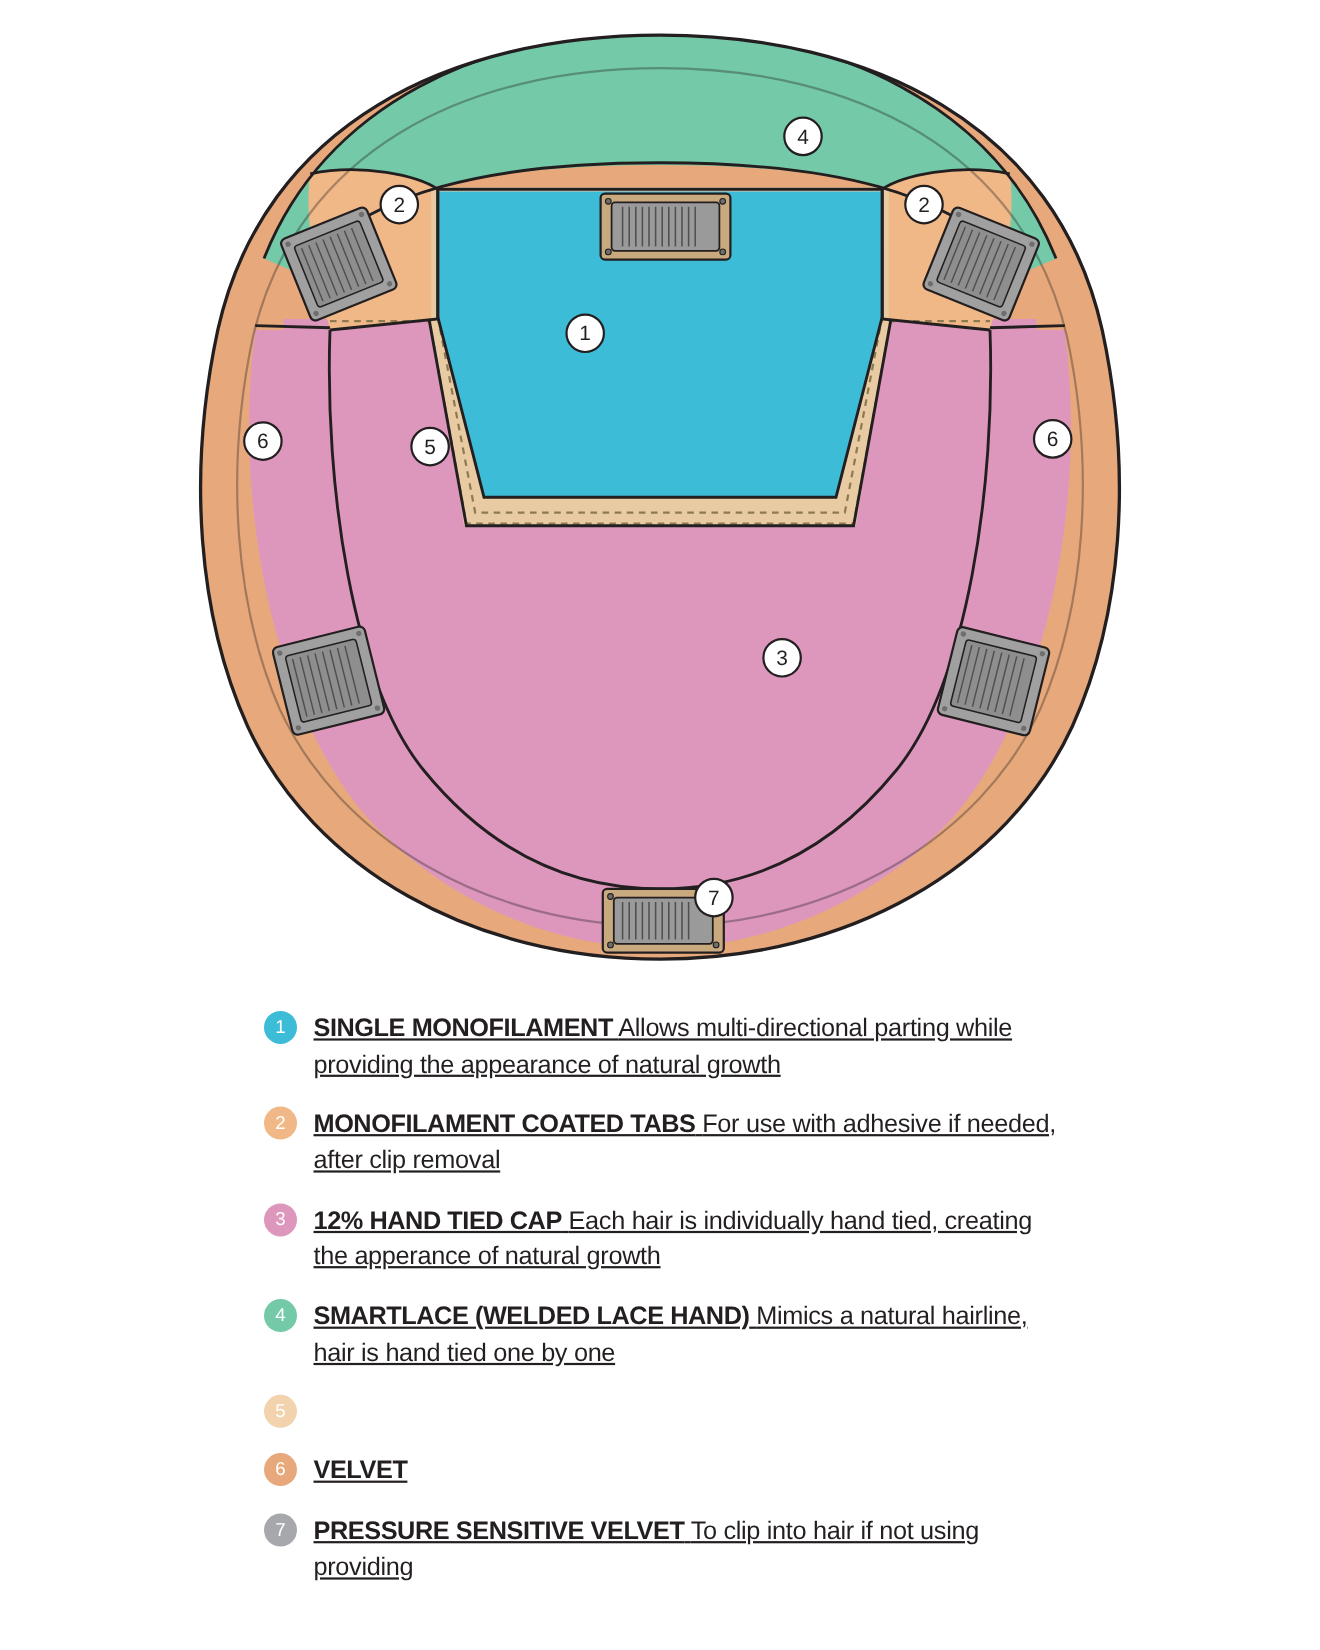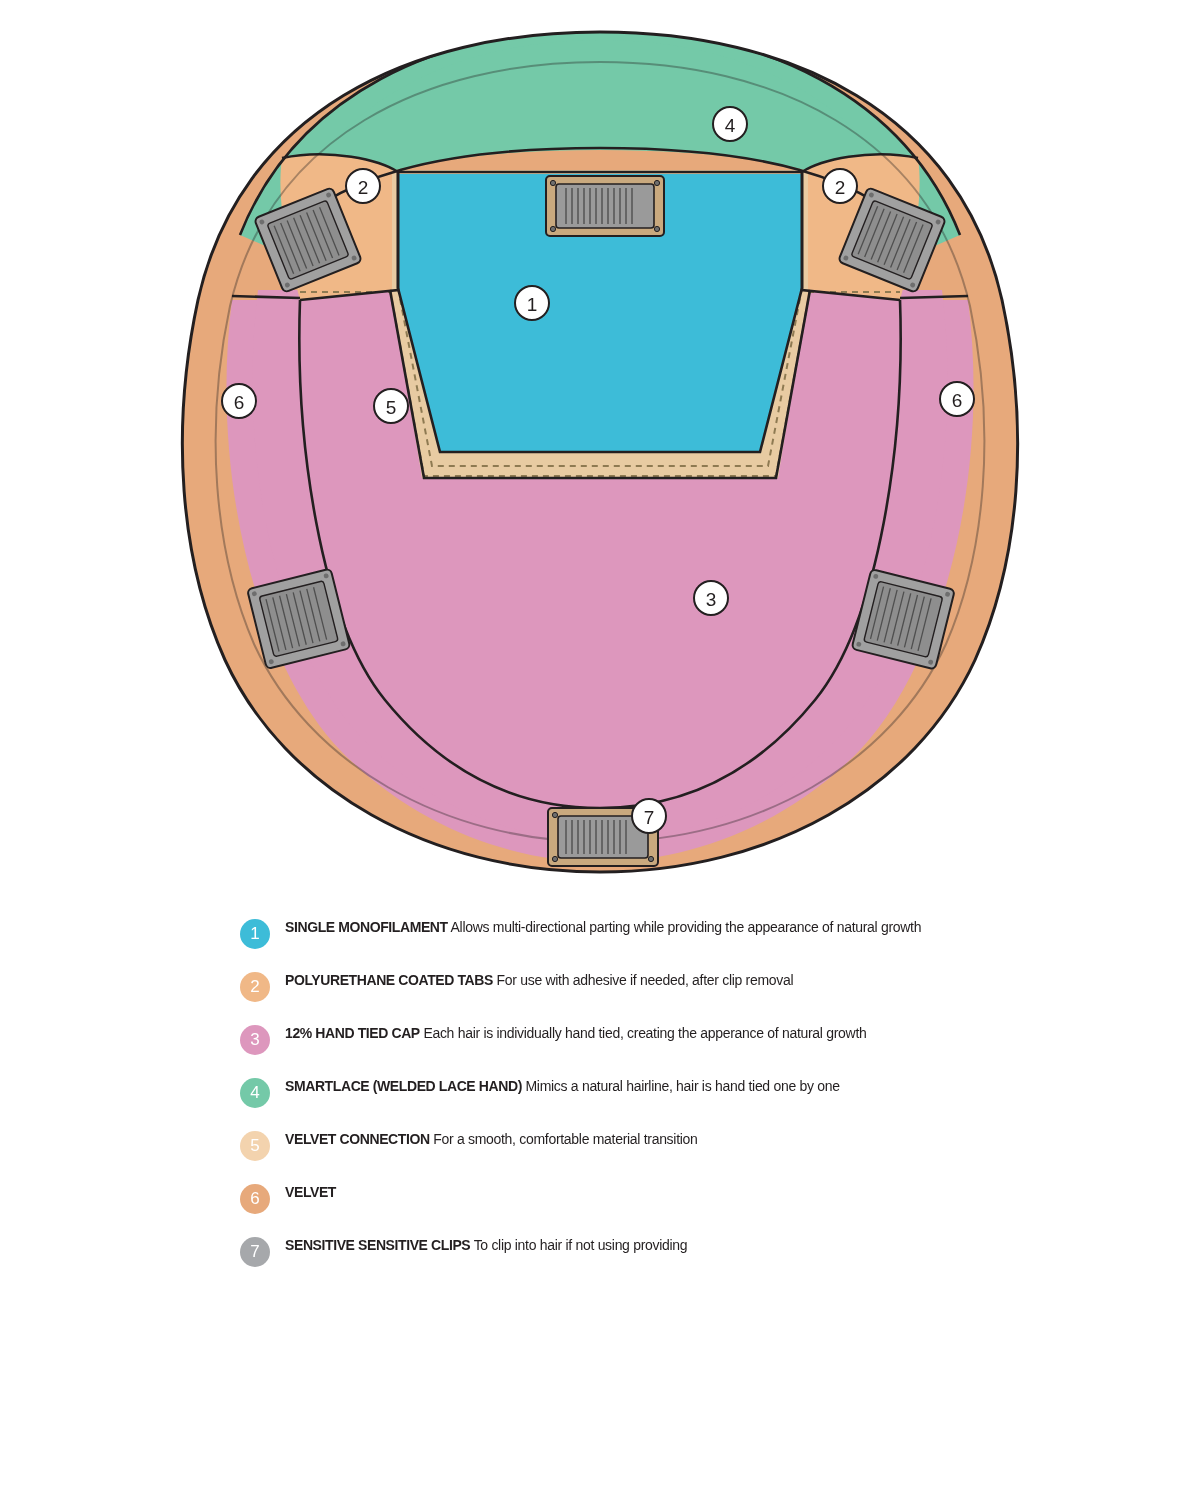--- a/index.html
+++ b/index.html
@@ -53,25 +53,26 @@
     color: #ffffff;
     font-size: 17px;
     line-height: 30px;
     text-align: center;
     margin-right: 15px;
     margin-top: 1px;
     font-family: "Liberation Sans", sans-serif;
   }
 
   .legend-text {
-    font-size: 14px;
+    font-size: 23px;
     line-height: 1.42;
     letter-spacing: -0.3px;
     color: #231f20;
     max-width: 690px;
+    text-decoration: underline;
   }
   .legend-term {
     font-weight: bold;
     letter-spacing: -0.4px;
   }
   .legend-desc { font-weight: normal; }
 </style>
 </head>
 <body>
 
@@ -348,52 +349,49 @@
   <div class="legend-row">
     <div class="legend-badge" style="background:#3dbcd8">1</div>
     <div class="legend-text">
       <span class="legend-term">SINGLE MONOFILAMENT</span><span> </span><span class="legend-desc">Allows multi-directional parting while providing the appearance of natural growth</span>
     </div>
   </div>
 
   <div class="legend-row">
     <div class="legend-badge" style="background:#f0b887">2</div>
     <div class="legend-text">
-      <span class="legend-term">POLYURETHANE COATED TABS</span><span> </span><span class="legend-desc">For use with adhesive if needed, after clip removal</span>
+      <span class="legend-term">MONOFILAMENT COATED TABS</span><span> </span><span class="legend-desc">For use with adhesive if needed, after clip removal</span>
     </div>
   </div>
 
   <div class="legend-row">
     <div class="legend-badge" style="background:#dd97bd">3</div>
     <div class="legend-text">
       <span class="legend-term">12% HAND TIED CAP</span><span> </span><span class="legend-desc">Each hair is individually hand tied, creating the apperance of natural growth</span>
     </div>
   </div>
 
   <div class="legend-row">
     <div class="legend-badge" style="background:#74c9a8">4</div>
     <div class="legend-text">
       <span class="legend-term">SMARTLACE (WELDED LACE HAND)</span><span> </span><span class="legend-desc">Mimics a natural hairline, hair is hand tied one by one</span>
     </div>
   </div>
 
   <div class="legend-row">
     <div class="legend-badge" style="background:#f3d3ae">5</div>
-    <div class="legend-text">
-      <span class="legend-term">VELVET CONNECTION</span><span> </span><span class="legend-desc">For a smooth, comfortable material transition</span>
-    </div>
   </div>
 
   <div class="legend-row">
     <div class="legend-badge" style="background:#e7a97b">6</div>
     <div class="legend-text">
       <span class="legend-term">VELVET</span><span class="legend-desc"></span>
     </div>
   </div>
 
   <div class="legend-row">
     <div class="legend-badge" style="background:#a6a8ab">7</div>
     <div class="legend-text">
-      <span class="legend-term">SENSITIVE SENSITIVE CLIPS</span><span> </span><span class="legend-desc">To clip into hair if not using providing</span>
+      <span class="legend-term">PRESSURE SENSITIVE VELVET</span><span> </span><span class="legend-desc">To clip into hair if not using providing</span>
     </div>
   </div>
 
 </div>
 
 </body></html>

